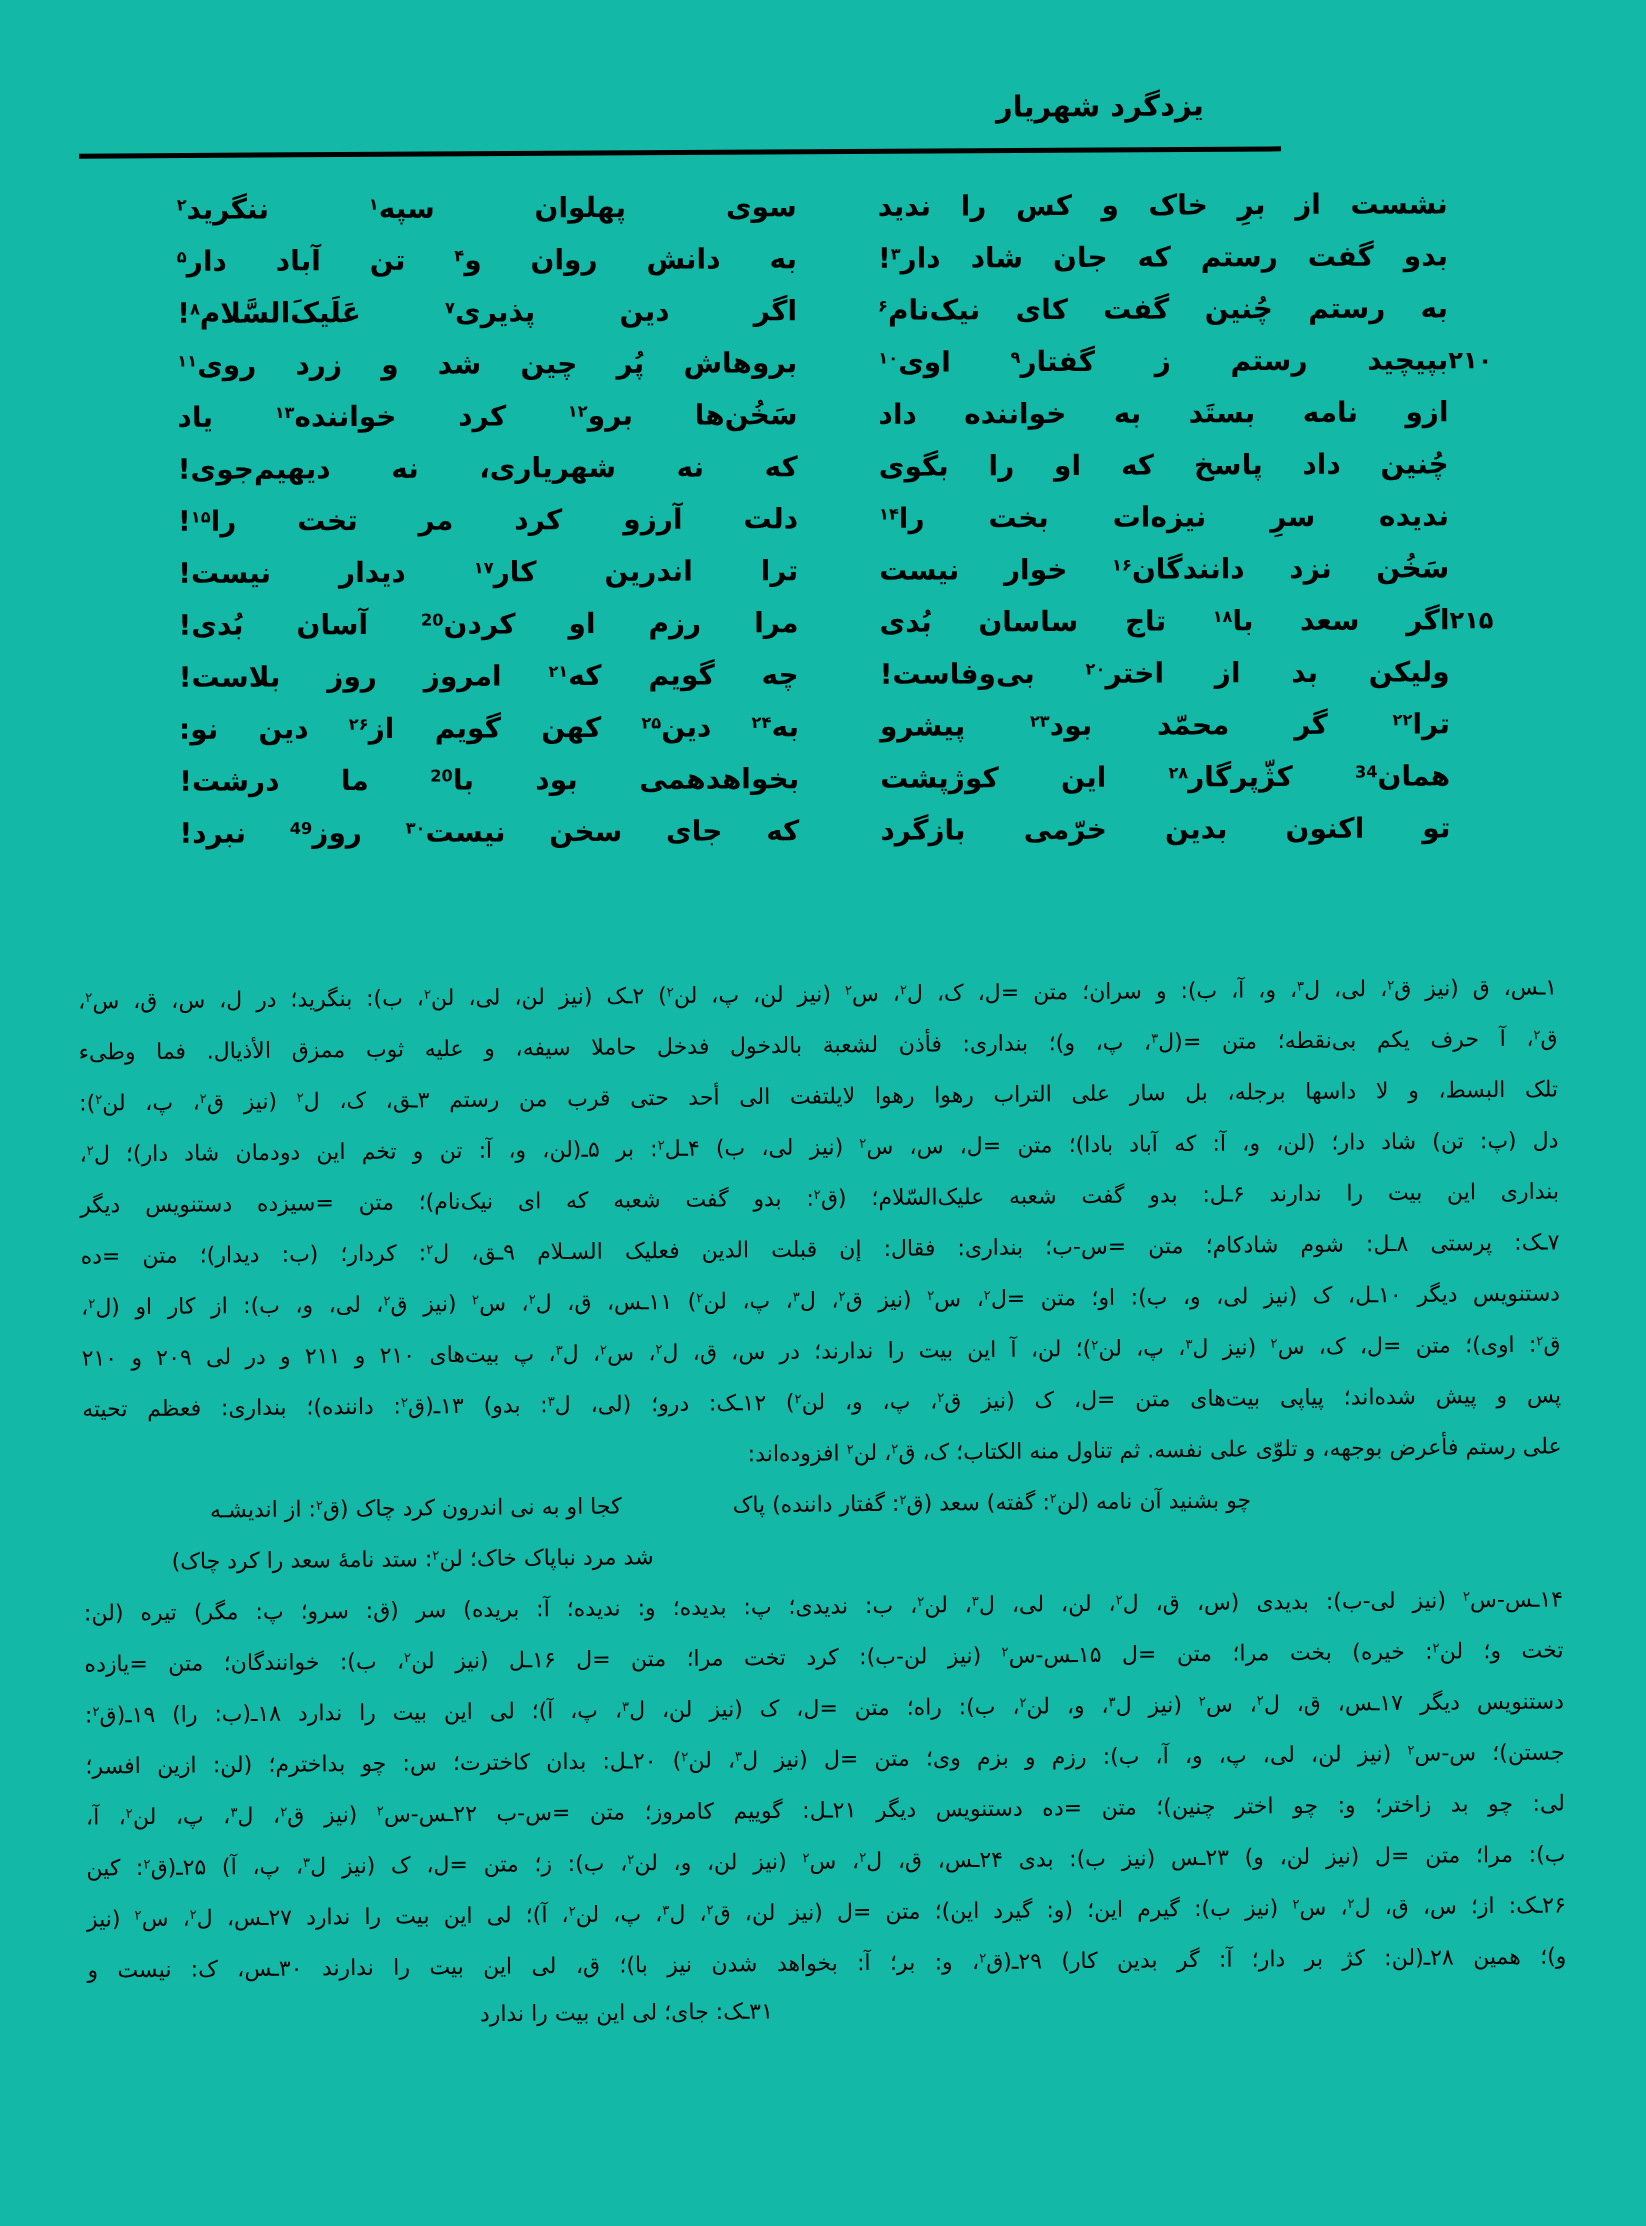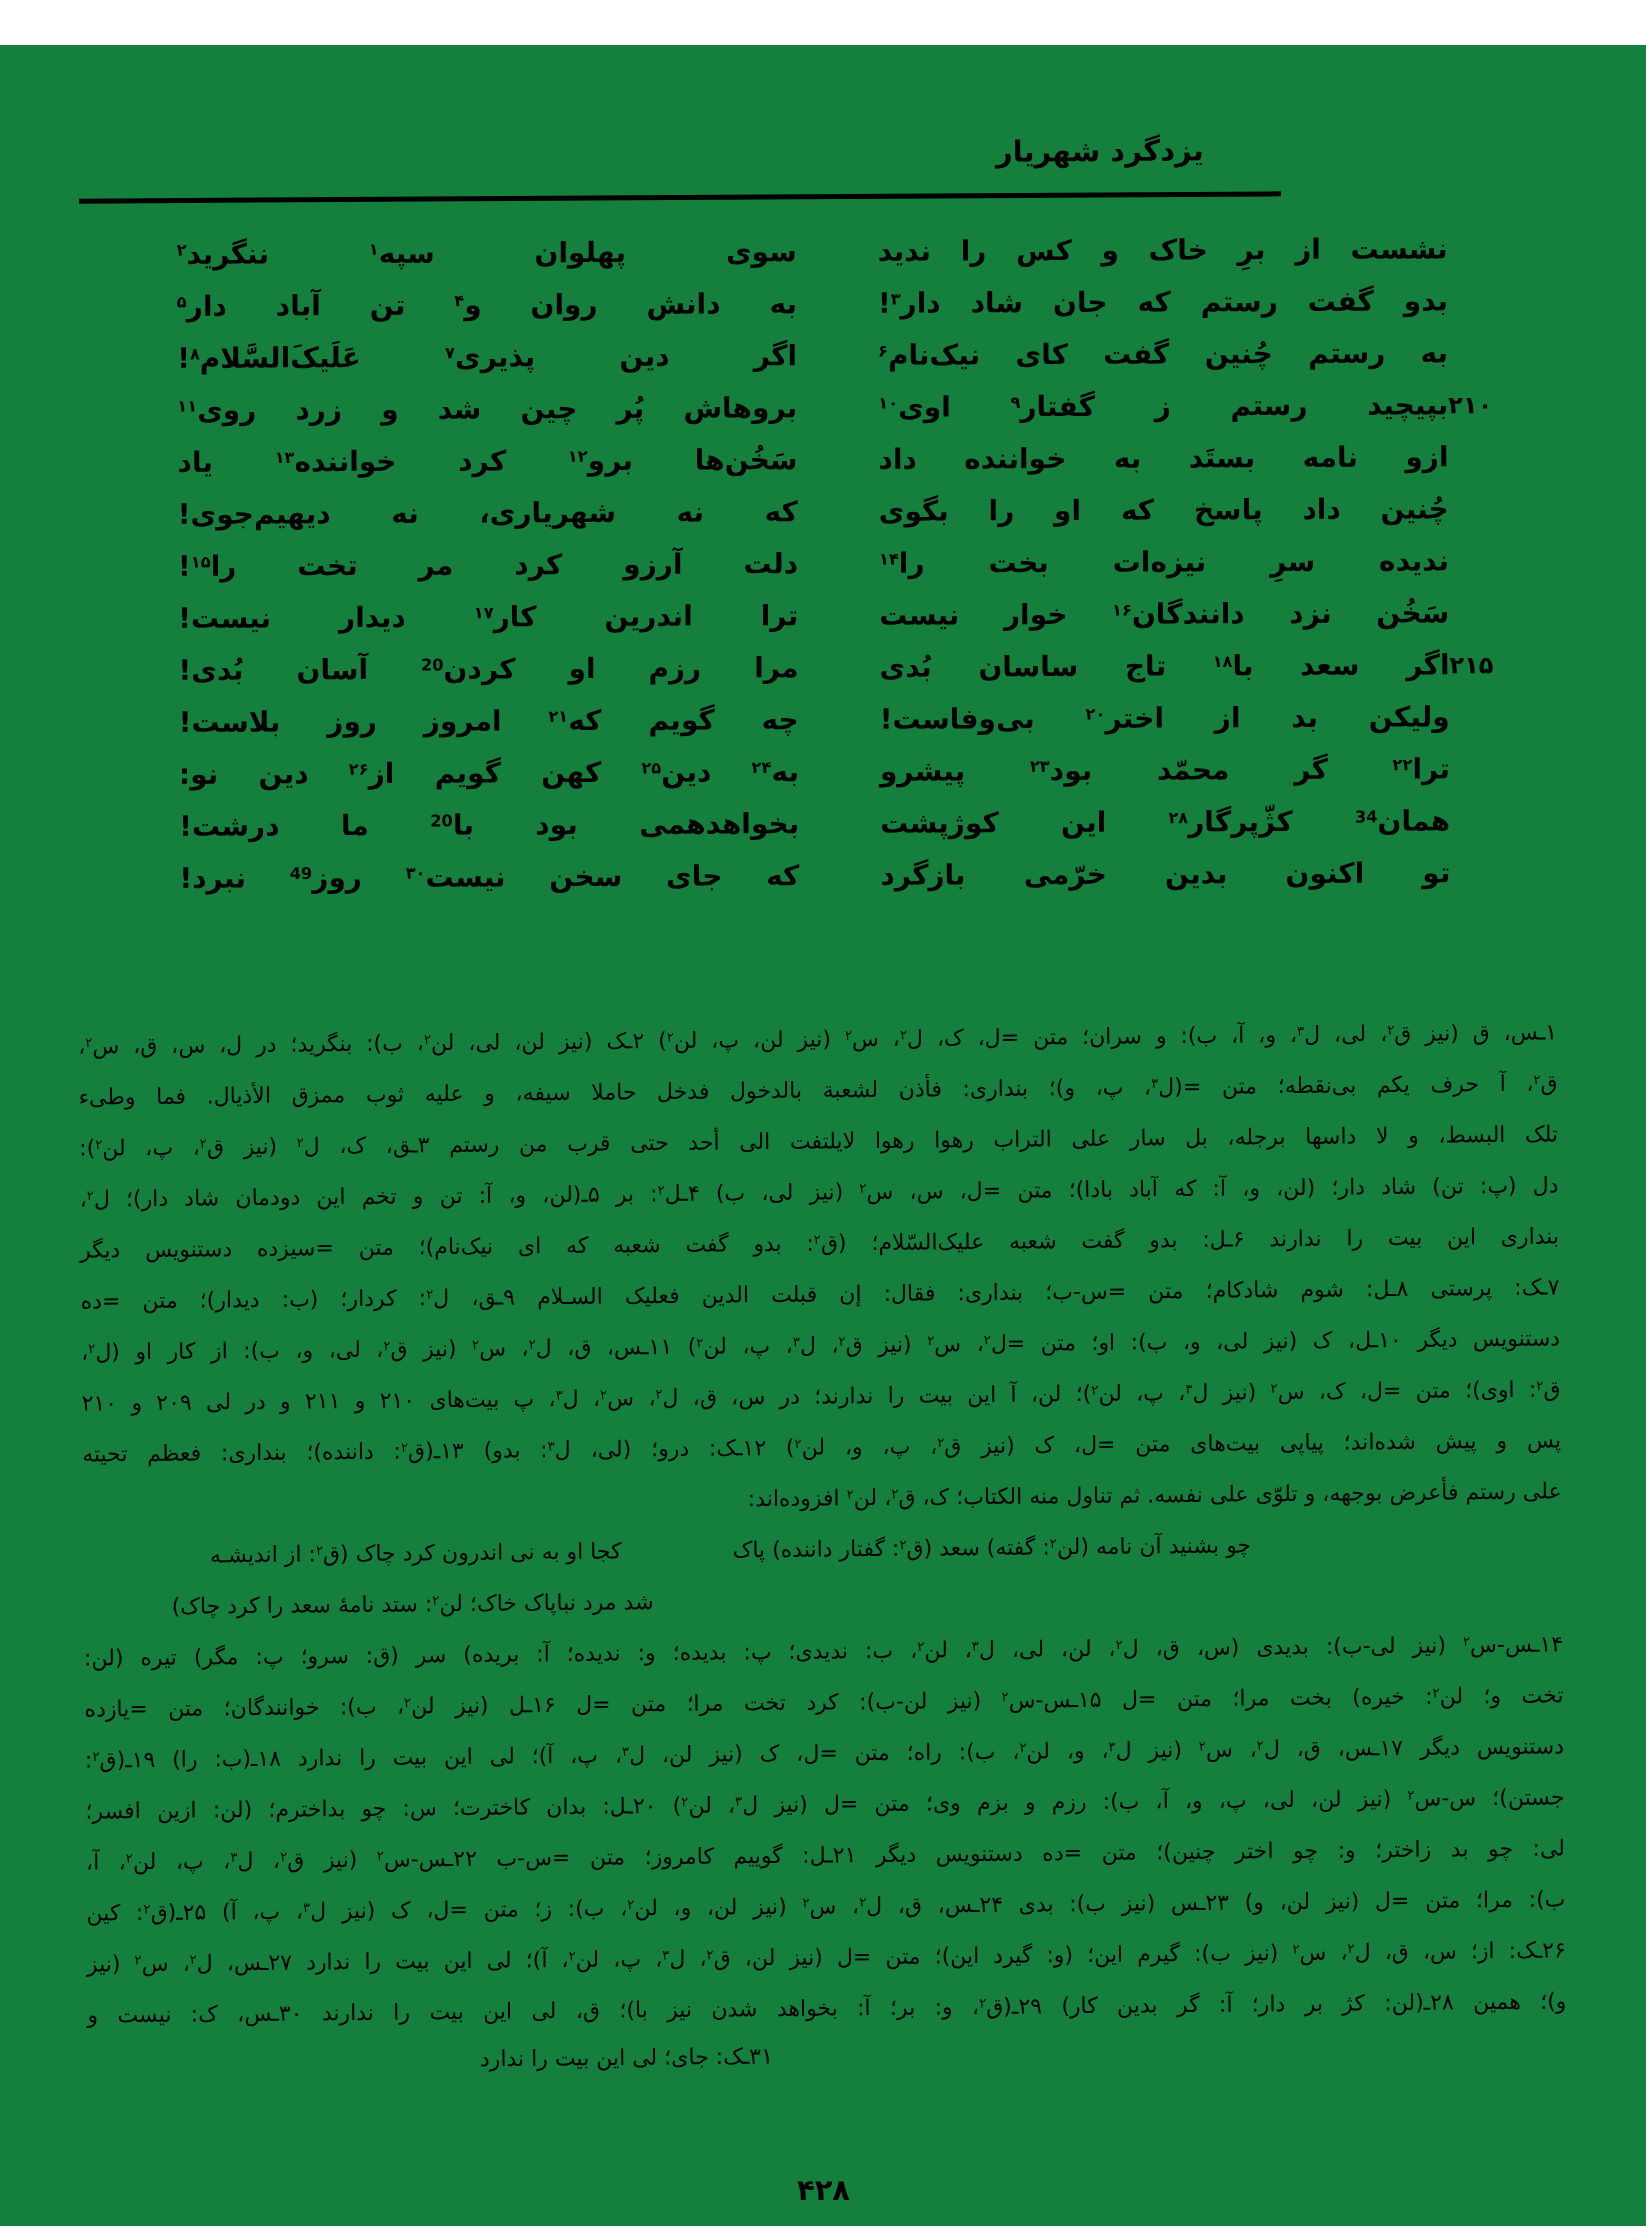--- a/index.html
+++ b/index.html
@@ -1,21 +1,21 @@
 <!DOCTYPE html>
 <html lang="fa" style="font-size:14.8px"><head>
 <meta charset="utf-8">
 <style>
   html,body{margin:0;padding:0;background:#fff;}
   body{
     width:1647px;height:2226px;position:relative;overflow:hidden;
     font-family:"DejaVu Sans",sans-serif;color:#000;
     -webkit-font-smoothing:antialiased;
   }
-  .page{position:absolute;inset:0;background:#15803d;margin-top:45px;}
+  .page{position:absolute;inset:0;background:#14b8a6;}
 
   
   .running-head{
     position:absolute;top:89px;right:443px;
     direction:rtl;font-size:29px;font-weight:bold;letter-spacing:0;
     transform:rotate(-0.4deg);
   }
   .head-rule{
     position:absolute;top:150px;left:79px;width:1202px;height:4.6px;
     background:#000;transform:rotate(-0.35deg);
@@ -171,16 +171,15 @@
     <div class="app-line">تخت و؛ لن<sup>۲</sup>: خیره) بخت مرا؛ متن =ل   ۱۵ـس-س<sup>۲</sup> (نیز لن-ب): کرد تخت مرا؛ متن =ل   ۱۶ـل (نیز لن<sup>۲</sup>، ب): خوانندگان؛ متن =یازده</div>
     <div class="app-line">دستنویس دیگر   ۱۷ـس، ق، ل<sup>۲</sup>، س<sup>۲</sup> (نیز ل<sup>۳</sup>، و، لن<sup>۲</sup>، ب): راه؛ متن =ل، ک (نیز لن، ل<sup>۳</sup>، پ، آ)؛ لی این بیت را ندارد   ۱۸ـ(ب: را)   ۱۹ـ(ق<sup>۲</sup>:</div>
     <div class="app-line">جستن)؛ س-س<sup>۲</sup> (نیز لن، لی، پ، و، آ، ب): رزم و بزم وی؛ متن =ل (نیز ل<sup>۳</sup>، لن<sup>۲</sup>)   ۲۰ـل: بدان کاخترت؛ س: چو بداخترم؛ (لن: ازین افسر؛</div>
     <div class="app-line">لی: چو بد زاختر؛ و: چو اختر چنین)؛ متن =ده دستنویس دیگر   ۲۱ـل: گوییم کامروز؛ متن =س-ب   ۲۲ـس-س<sup>۲</sup> (نیز ق<sup>۲</sup>، ل<sup>۳</sup>، پ، لن<sup>۲</sup>، آ،</div>
     <div class="app-line">ب): مرا؛ متن =ل (نیز لن، و)   ۲۳ـس (نیز ب): بدی   ۲۴ـس، ق، ل<sup>۲</sup>، س<sup>۲</sup> (نیز لن، و، لن<sup>۲</sup>، ب): ز؛ متن =ل، ک (نیز ل<sup>۳</sup>، پ، آ)   ۲۵ـ(ق<sup>۲</sup>: کین</div>
     <div class="app-line">۲۶ـک: از؛ س، ق، ل<sup>۲</sup>، س<sup>۲</sup> (نیز ب): گیرم این؛ (و: گیرد این)؛ متن =ل (نیز لن، ق<sup>۲</sup>، ل<sup>۳</sup>، پ، لن<sup>۲</sup>، آ)؛ لی این بیت را ندارد   ۲۷ـس، ل<sup>۲</sup>، س<sup>۲</sup> (نیز</div>
     <div class="app-line">و)؛ همین   ۲۸ـ(لن: کژ بر دار؛ آ: گر بدین کار)   ۲۹ـ(ق<sup>۲</sup>، و: بر؛ آ: بخواهد شدن نیز با)؛ ق، لی این بیت را ندارند   ۳۰ـس، ک: نیست و</div>
     <div class="app-short">۳۱ـک: جای؛ لی این بیت را ندارد</div>
   </div>
 
-  <div class="page-number">۴۲۸</div>
 
 </div>
 
 
 </body></html>

